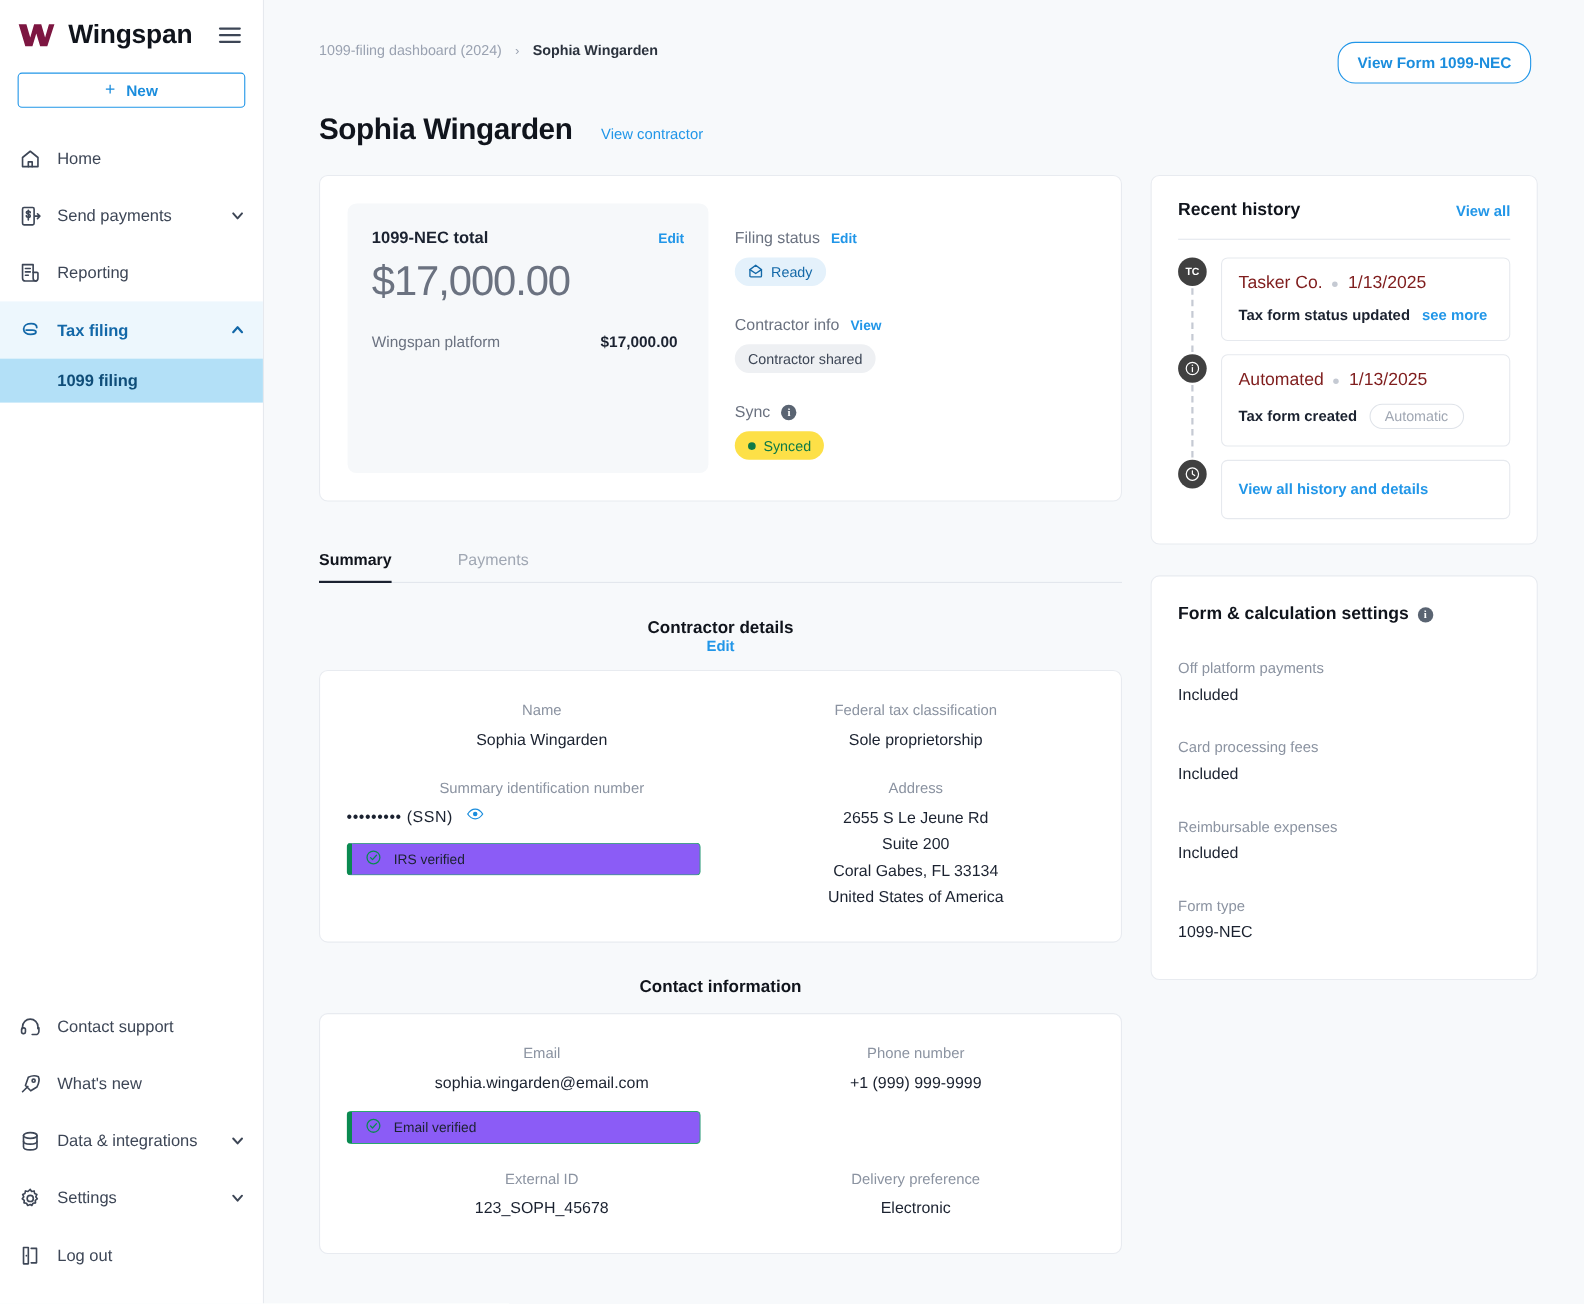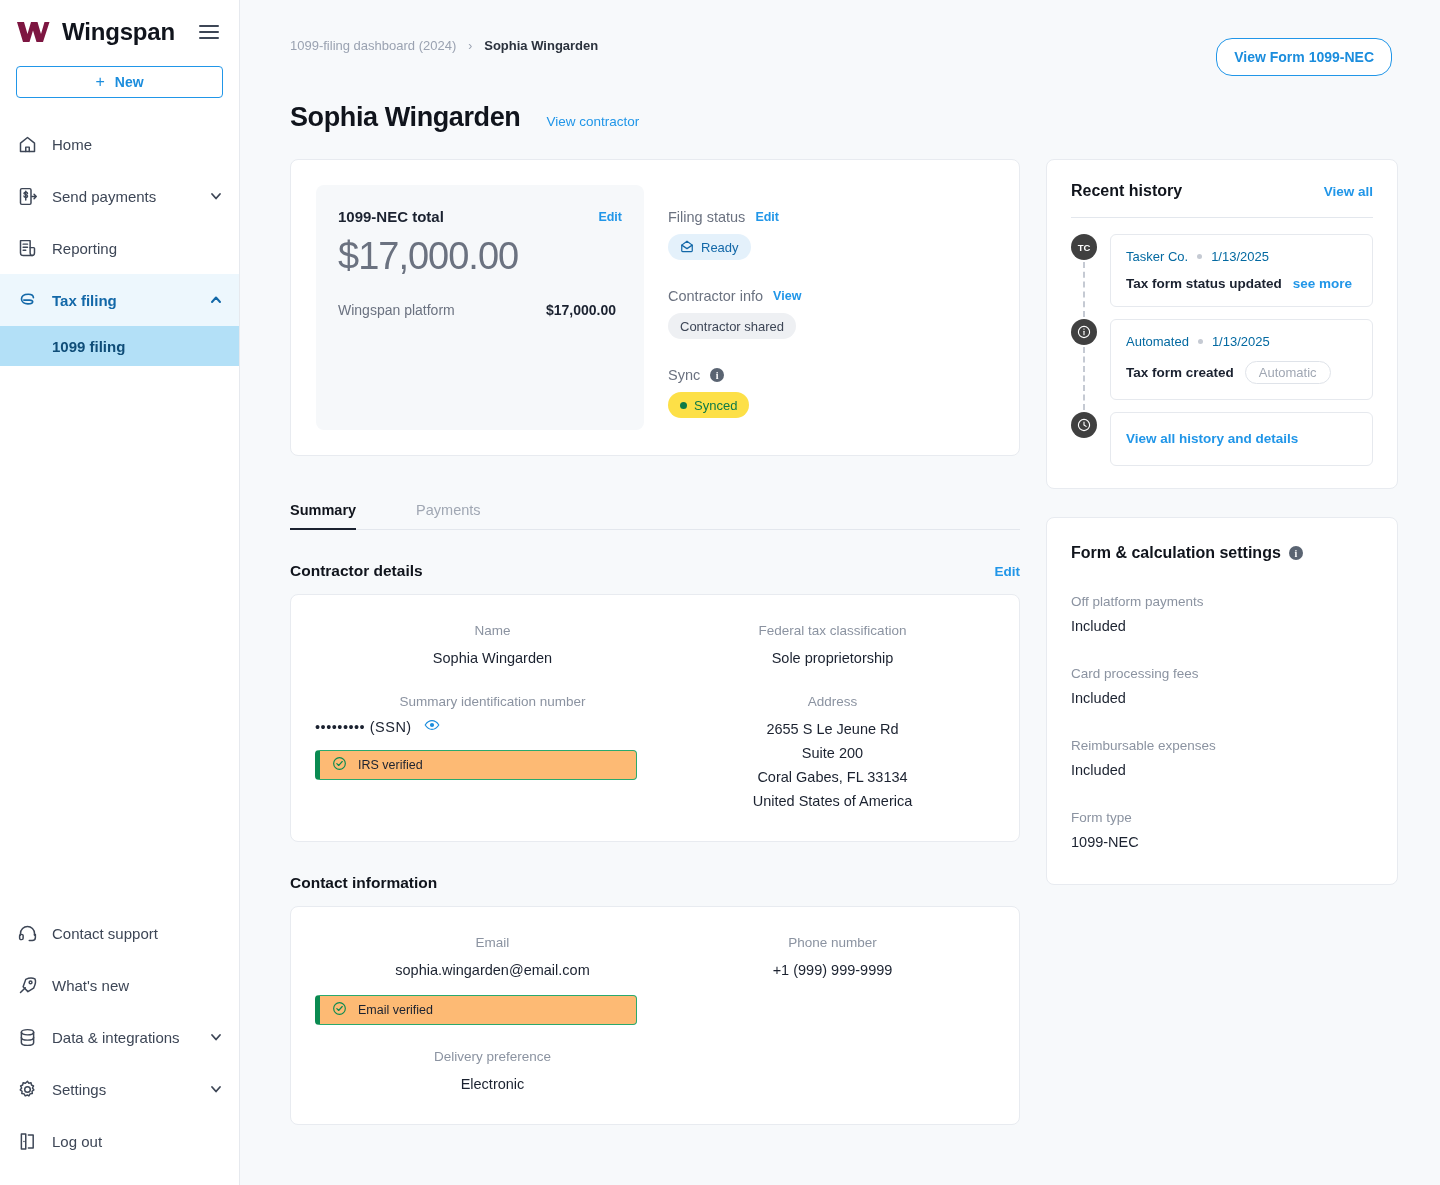--- a/index.html
+++ b/index.html
@@ -167,20 +167,21 @@
   }
   .tab.active { color: #10141c; font-weight: 700; }
   .tab.active::after {
     content: ""; position: absolute; left: 0; right: 26px; bottom: -1px;
     height: 2px; background: #1b2230;
   }
 
   .section-head {
     display: flex; align-items: center; justify-content: space-between;
     margin: 32px 0 14px 0;
+    flex-direction: column;
   }
   .section-title { font-size: 15.5px; font-weight: 700; color: #10141c; }
 
   .detail-grid {
     display: grid; grid-template-columns: 355px 1fr;
     padding: 28px 24px 28px 24px;
     row-gap: 24px;
     text-align: center;
   }
   .field-label { font-size: 13.5px; color: #8b93a1; margin-bottom: 8px; }
@@ -189,21 +190,21 @@
   .tin-mask { font-size: 14.5px; color: #1b2230; letter-spacing: 0.5px; }
   .eye { cursor: pointer; }
 
   .verify-banner {
     margin-top: 13px;
     width: 322px;
     height: 30px;
     border: 1px solid #2aa96e;
     border-left: 5px solid #0a8a51;
     border-radius: 4px;
-    background: #fdba74;
+    background: #8b5cf6;
     display: flex; align-items: center; gap: 11px;
     padding-left: 12px;
     font-size: 12.5px; color: #1b2230;
   }
 
   
   .panel { padding: 22px 24px 22px 24px; }
   .panel-head { display: flex; align-items: center; justify-content: space-between; }
   .panel-title { font-size: 16px; font-weight: 700; color: #10141c; }
   .panel-title-row { display: flex; align-items: center; gap: 8px; }
@@ -220,21 +221,21 @@
     font-size: 9.5px; font-weight: 700; position: relative; z-index: 2;
   }
   .tl-line {
     position: absolute; left: 12px; top: 28px; bottom: -10px; width: 2px;
     border-left: 2px dashed #c5cad3; z-index: 1;
   }
   .tl-card {
     flex: 1; border: 1px solid #e6e9ee; border-radius: 6px;
     padding: 14px 15px 15px 15px; background: #fff;
   }
-  .tl-meta { font-size: 13px; color: #0369a1; display: flex; align-items: center; gap: 9px; }
+  .tl-meta { font-size: 16px; color: #7f1d1d; display: flex; align-items: center; gap: 9px; }
   .tl-meta .sep { width: 5px; height: 5px; border-radius: 50%; background: #c5cad3; display: inline-block; }
   .tl-body { margin-top: 12px; display: flex; align-items: center; gap: 11px; }
   .tl-text { font-size: 13.5px; color: #1b2230; font-weight: 600; }
   .see-more { font-size: 13.5px; font-weight: 700; color: #2196e8; cursor: pointer; }
   .auto-chip {
     border: 1px solid #dfe3e9; border-radius: 13px;
     padding: 3px 13px; font-size: 13px; color: #a0a7b3;
   }
   .tl-card.link-card {
     display: flex; align-items: center; min-height: 54px;
@@ -549,20 +550,24 @@
                 </span>
                 <span>Email verified</span>
               </div>
             </div>
 
             <div>
               <div class="field-label">Phone number</div>
               <div class="field-value">+1 (999) 999-9999</div>
             </div>
 
+            <div>
+              <div class="field-label">External ID</div>
+              <div class="field-value">123_SOPH_45678</div>
+            </div>
 
             <div>
               <div class="field-label">Delivery preference</div>
               <div class="field-value">Electronic</div>
             </div>
           </div>
         </section>
       </div>
 
       <div class="col-right">

